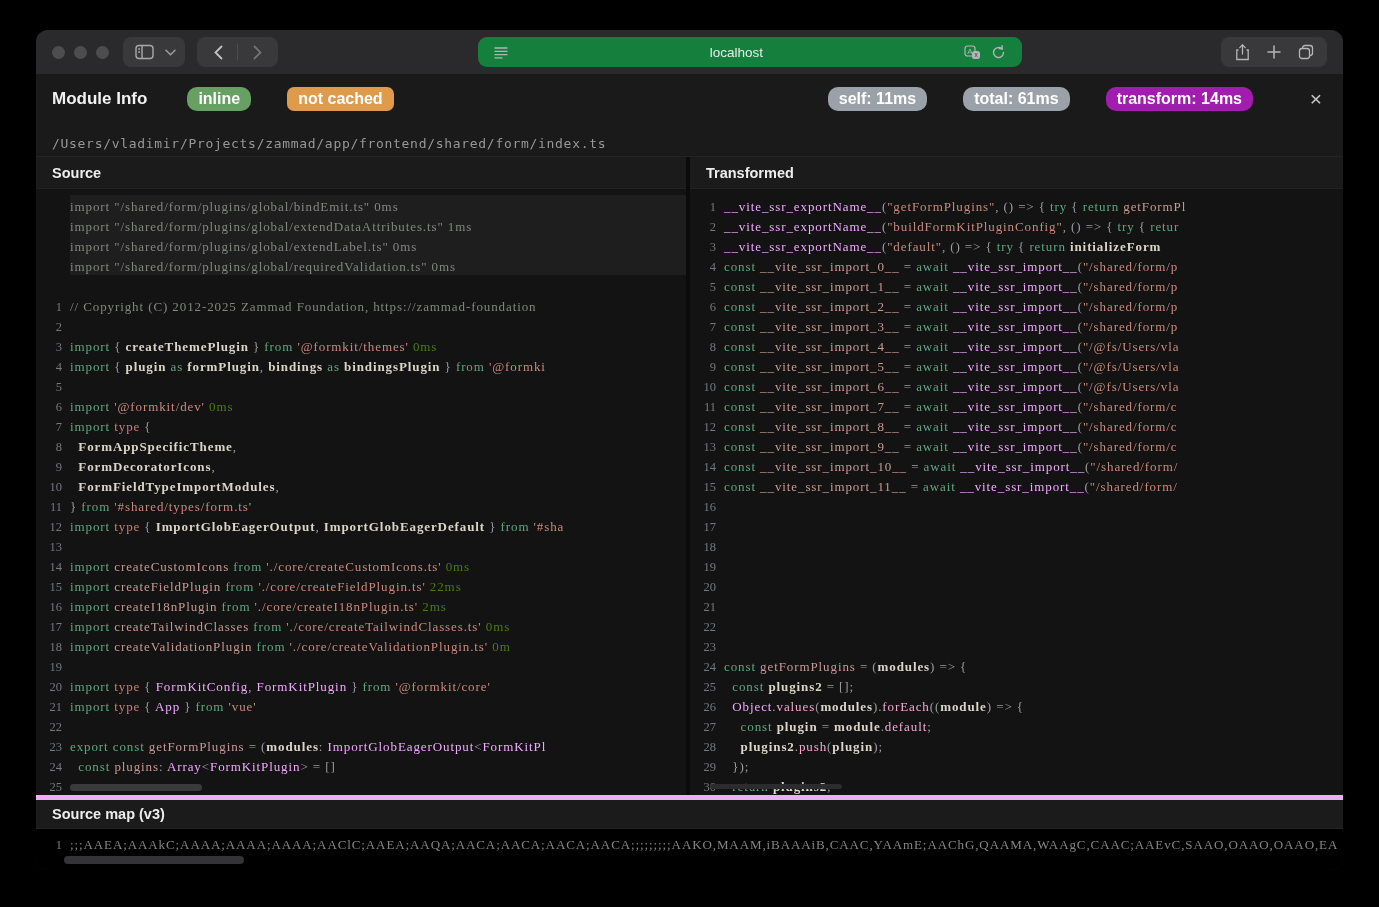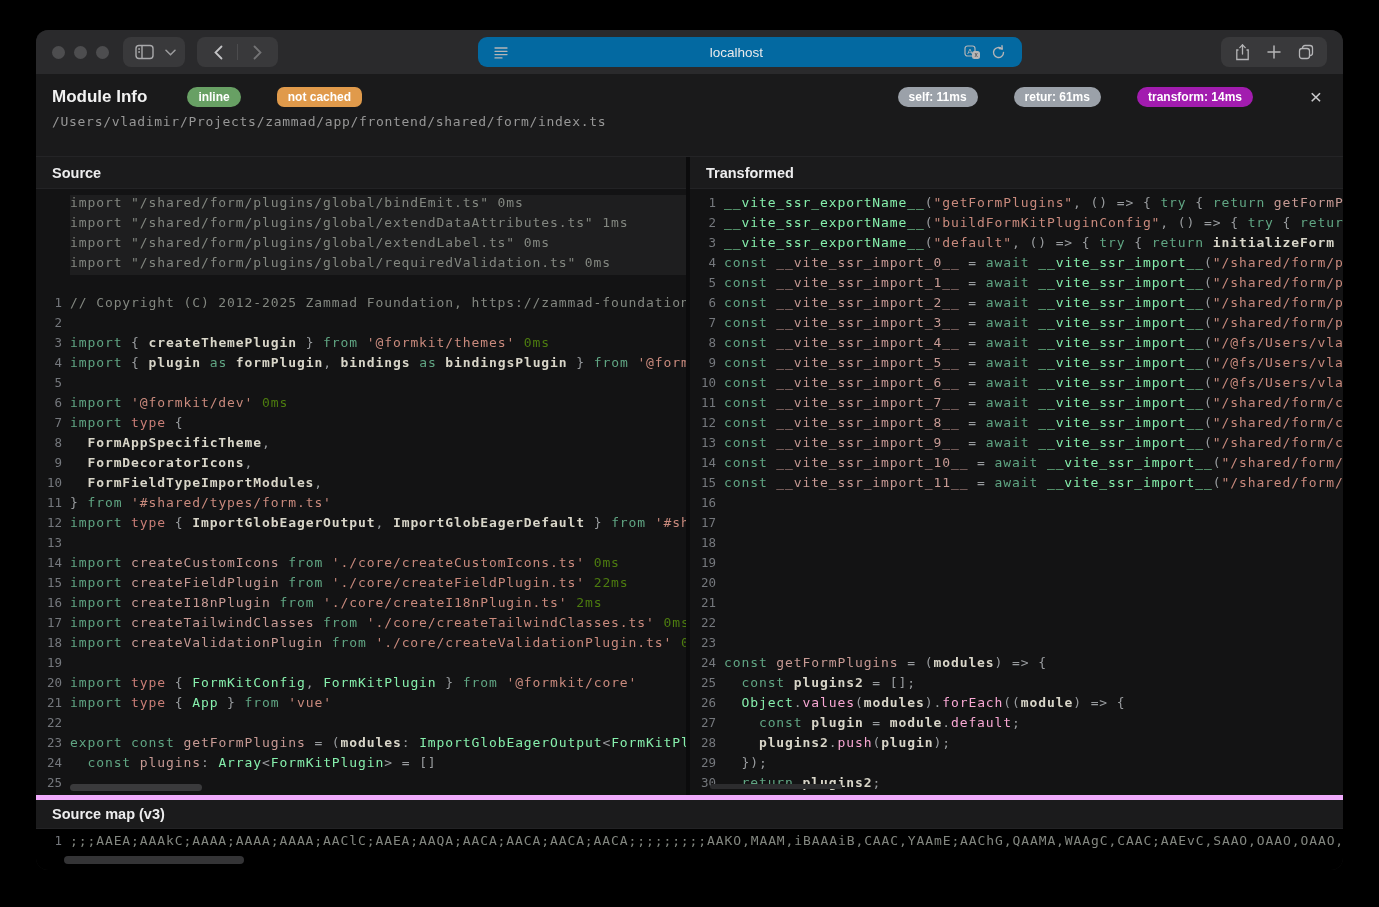--- a/index.html
+++ b/index.html
@@ -7,62 +7,62 @@
        font-family:"Liberation Sans", sans-serif;}
   .window{position:absolute;left:36px;top:30px;width:1307px;height:840px;border-radius:12px;
           background:#161617;overflow:hidden;display:flex;flex-direction:column;}
   
   .toolbar{flex:0 0 44px;background:#2a2a2c;display:flex;align-items:center;padding:0 16px;}
   .lights{display:flex;gap:9px;margin-right:14px;}
   .light{width:13px;height:13px;border-radius:50%;background:#4d4d4f;}
   .tb-group{background:#39393b;border-radius:8px;height:30px;display:flex;align-items:center;padding:0 8px;gap:6px;}
   .tb-gap{width:12px;}
   .nav-sep{width:1px;height:16px;background:#4c4c4e;}
-  .addressbar{height:30px;border-radius:9px;background:#0369a1;display:flex;align-items:center;
+  .addressbar{height:30px;border-radius:9px;background:#15803d;display:flex;align-items:center;
               padding:0 10px;width:524px;margin:0 auto;}
   .addr-center{flex:1;text-align:center;color:#eaeaec;font-size:13.5px;}
   .right-group{margin-left:0;}
   .iconbtn{display:flex;align-items:center;justify-content:center;width:26px;height:26px;cursor:default;}
   svg{display:block;}
   
   .modhead{flex:0 0 82px;background:#1a1a1b;padding:13px 16px 0 16px;box-sizing:border-box;}
   .modrow{display:flex;align-items:center;gap:28px;}
   .modtitle{font-size:17px;font-weight:bold;color:#f2f2f2;margin-right:12px;}
-  .pill{font-size:12px;font-weight:bold;color:#fff;padding:3px 11px;border-radius:10px;margin-right:8px;white-space:nowrap;}
+  .pill{font-size:16px;font-weight:bold;color:#fff;padding:3px 11px;border-radius:10px;margin-right:8px;white-space:nowrap;}
   .spacer{flex:1;}
   .closebtn{margin-left:16px;color:#c9c9cb;font-size:21px;line-height:18px;width:22px;text-align:center;cursor:default;}
-  .modpath{margin-top:7px;font-family:"DejaVu Sans Mono", monospace;font-size:13px;letter-spacing:0.7px;color:#979797;}
+  .modpath{margin-top:25px;font-family:"DejaVu Sans Mono", monospace;font-size:13px;letter-spacing:0.7px;color:#979797;}
   
   .panels{flex:1;display:flex;min-height:0;border-top:1px solid #242426;}
   .panel{display:flex;flex-direction:column;min-width:0;}
   .panel.src{flex:0 0 650px;border-right:4px solid #0b0b0c;}
   .panel.tr{flex:1;}
   .phead{flex:0 0 31px;background:#1b1b1c;border-bottom:1px solid #232325;display:flex;align-items:center;
          padding:0 16px;font-size:14.5px;font-weight:bold;color:#ededee;}
   .pcode{flex:1;background:#131314;overflow:hidden;position:relative;padding-top:6px;
          font-family:"DejaVu Sans Mono", monospace;}
-  .crow{height:20px;display:flex;align-items:flex-start;}
+  .crow{height:20px;display:flex;align-items:flex-end;font-family:Liberation Serif, serif;}
   .ln{flex:0 0 26px;text-align:right;color:#75787d;margin-right:8px;font-size:12.5px;letter-spacing:0;}
   .cl{white-space:pre;font-size:13px;letter-spacing:0.9px;}
   .import-widget{background:#1e1e1f;margin-left:34px;}
   .import-widget .cl{letter-spacing:0.9px;}
   .rowgap{height:20px;}
   .hthumb{position:absolute;border-radius:4px;}
   .thumb-src{left:34px;bottom:4px;width:132px;height:7px;background:#3a3a3c;}
   .thumb-tr{left:20px;bottom:6px;width:132px;height:5px;background:#2c2c2e;}
   
   .smap{flex:0 0 70px;background:#000000;border-top:5px solid #f0abfc;display:flex;flex-direction:column;}
   .smap .phead{flex:0 0 28px;}
   .smap .smcode{font-family:"DejaVu Sans Mono", monospace;padding-top:4px;overflow:hidden;}
   .smthumb{margin:3px 0 0 28px;width:180px;height:8px;border-radius:4px;background:#343436;}
   
   .tok-kw{color:#60a583}
   .tok-ty{color:#c97e77}
   .tok-str{color:#c98a7d}
-  .tok-yl{color:#86efac}
+  .tok-yl{color:#f0abfc}
   .tok-vr{color:#c79a94}
   .tok-pr{color:#f9a8d4}
   .tok-id{color:#d9d6c9;font-weight:600}
   .tok-pn{color:#999c9f}
   .tok-cm{color:#838780}
   .tok-tm{color:#4d7c0f}
 </style>
 </head>
 <body>
 
@@ -151,21 +151,21 @@
     </div>
   </div>
 
   <div class="modhead">
     <div class="modrow">
       <span class="modtitle">Module Info</span>
       <span class="pill" style="background: rgb(104, 160, 100);">inline</span>
       <span class="pill" style="background: rgb(224, 154, 75); border-radius: 7px;">not cached</span>
       <span class="spacer"></span>
       <span class="pill" style="background: rgb(155, 161, 169);">self: 11ms</span>
-      <span class="pill" style="background: rgb(155, 161, 169);">retur: 61ms</span>
+      <span class="pill" style="background: rgb(155, 161, 169);">total: 61ms</span>
       <span class="pill" style="background: #a21caf;">transform: 14ms</span>
       <span class="closebtn">×</span>
     </div>
     <div class="modpath">/Users/vladimir/Projects/zammad/app/frontend/shared/form/index.ts</div>
   </div>
 
   <div class="panels">
     <div class="panel src">
       <div class="phead">Source</div>
       <div class="pcode">

